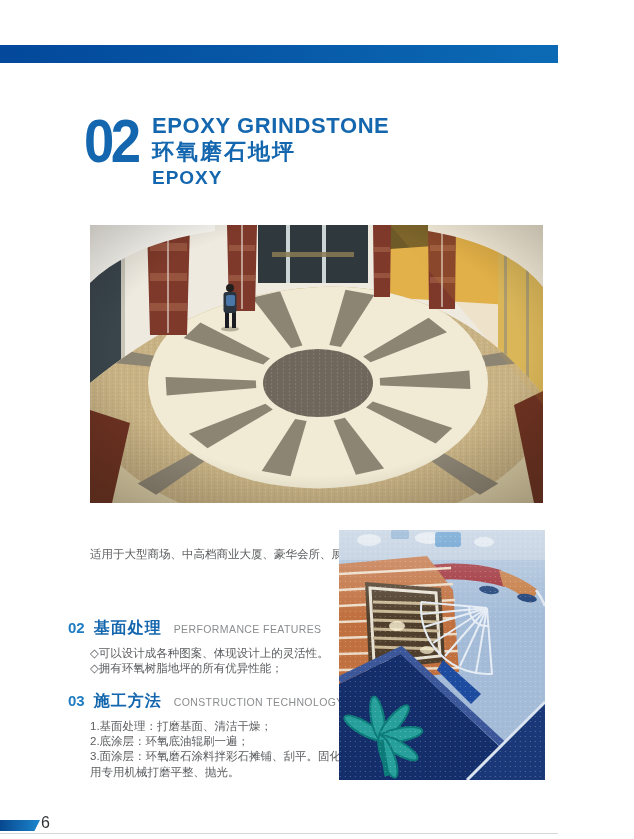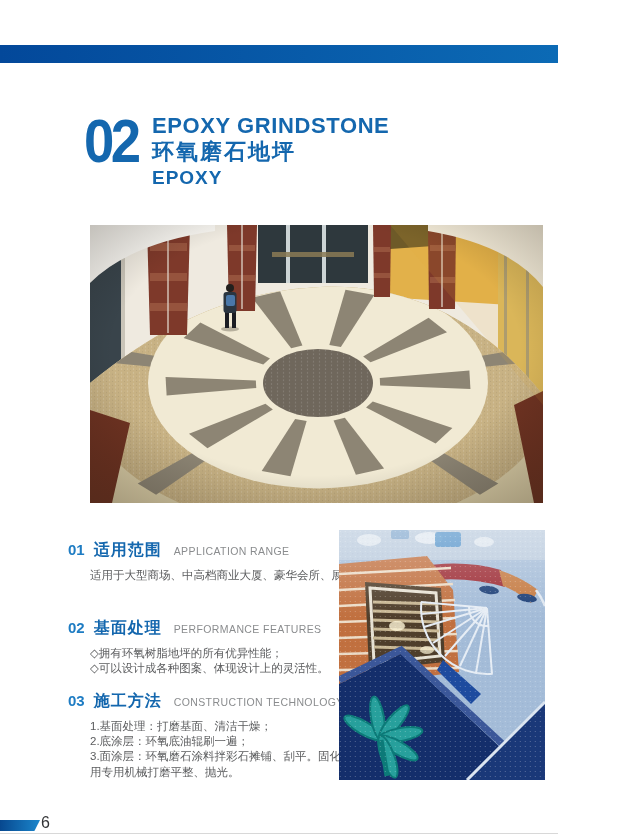--- a/index.html
+++ b/index.html
@@ -145,39 +145,34 @@
       </g>
 
       <path d="M0,0 L0,58 Q40,18 125,6 L125,0 Z" fill="#f8f6f1"></path>
       <path d="M453,0 L453,62 Q420,20 338,6 L338,0 Z" fill="#f8f6f1"></path>
       <polygon points="300,0 453,0 453,180" fill="#e8a93c" opacity="0.12"></polygon>
       <rect width="453" height="278" fill="url(#vig)"></rect>
     </svg>
   </div>
 
   <div class="section sec-1">
-    <div class="sec-head">
-      <span class="sec-num">01</span>
-      <span class="sec-zh">适用范围</span>
-      <span class="sec-en">APPLICATION RANGE</span>
-    </div>
     <div class="sec-body">
       <div>适用于大型商场、中高档商业大厦、豪华会所、展示</div>
     </div>
   </div>
 
   <div class="section sec-2">
     <div class="sec-head">
       <span class="sec-num">02</span>
       <span class="sec-zh">基面处理</span>
       <span class="sec-en">PERFORMANCE FEATURES</span>
     </div>
     <div class="sec-body">
+      <div>◇可以设计成各种图案、体现设计上的灵活性。</div>
       <div>◇拥有环氧树脂地坪的所有优异性能；</div>
-      <div>◇可以设计成各种图案、体现设计上的灵活性。</div>
     </div>
   </div>
 
   <div class="section sec-3">
     <div class="sec-head">
       <span class="sec-num">03</span>
       <span class="sec-zh">施工方法</span>
       <span class="sec-en">CONSTRUCTION TECHNOLOGY</span>
     </div>
     <div class="sec-body">

